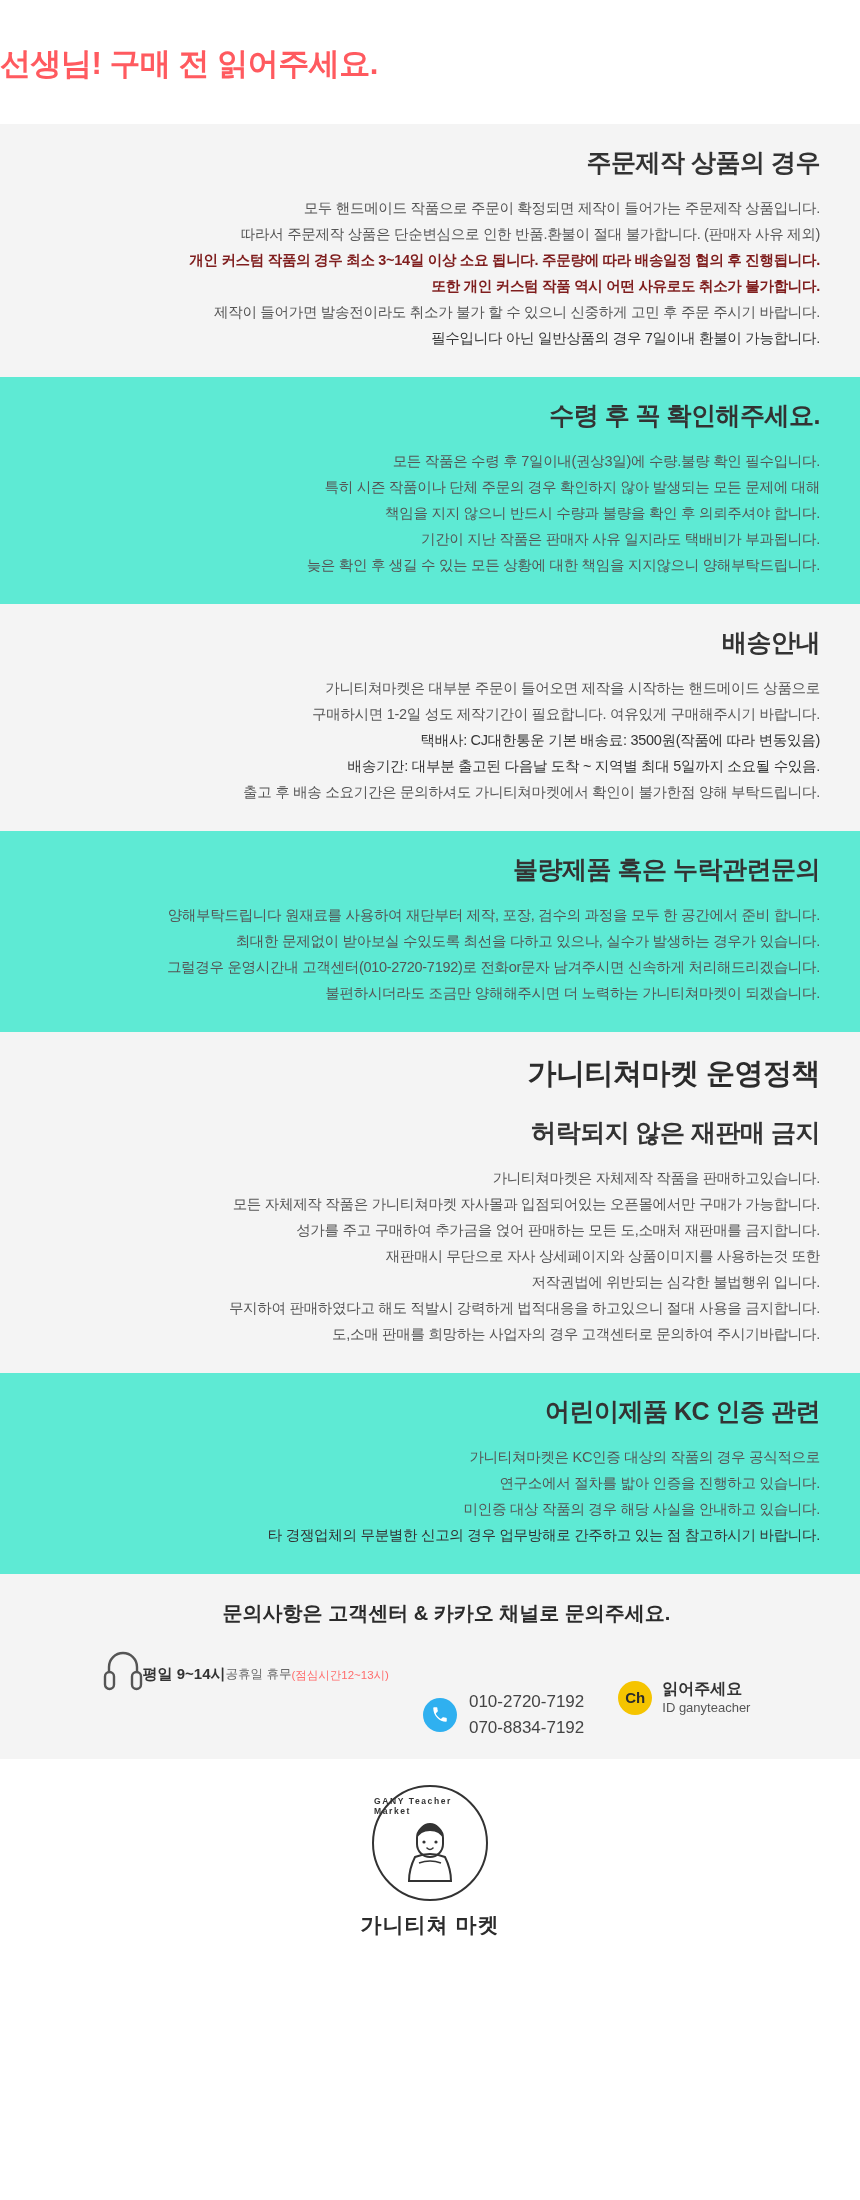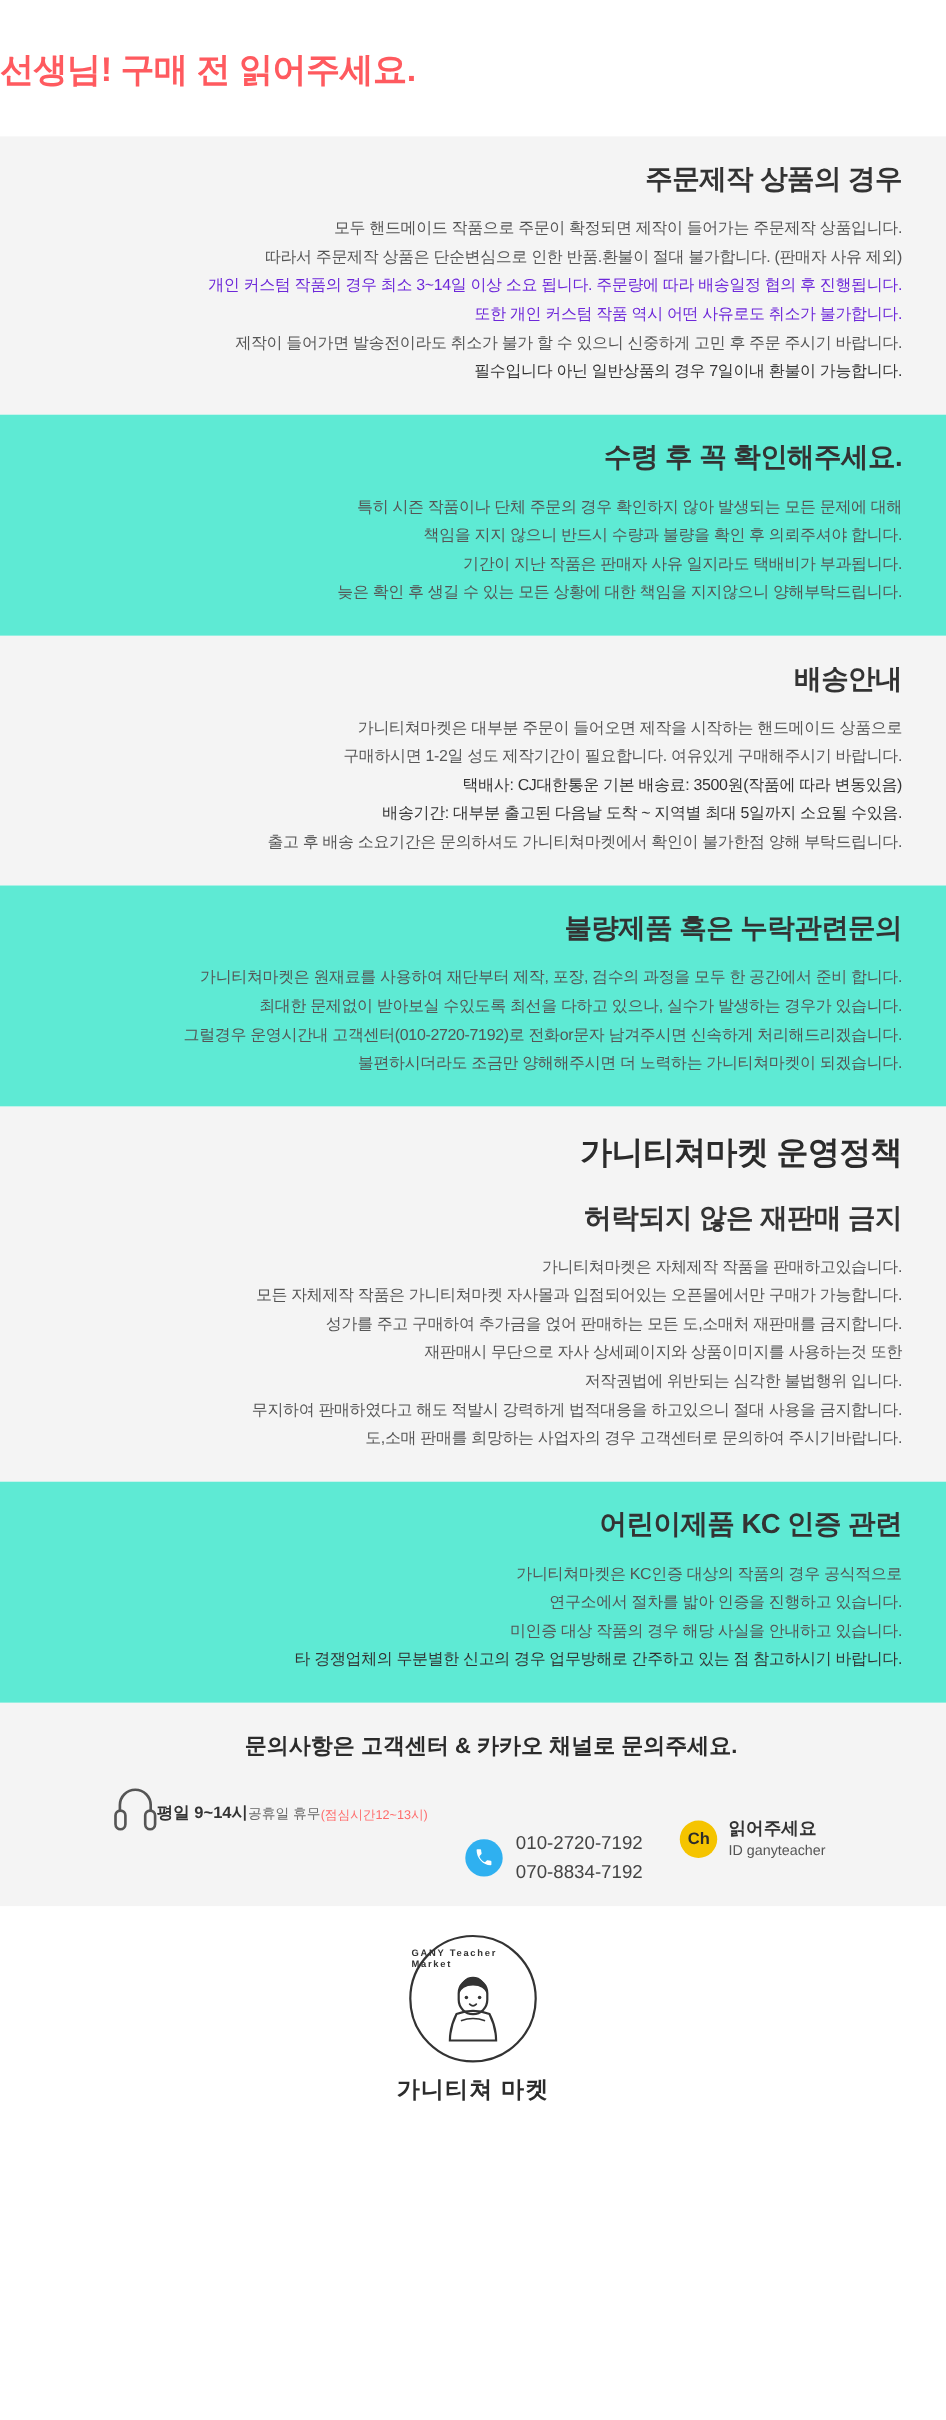--- a/index.html
+++ b/index.html
@@ -46,21 +46,21 @@
   .sec-title.big {
     font-size: 29px;
     color: #2b2b2b;
   }
   .line {
     font-size: 14.5px;
     line-height: 26px;
     color: #555555;
     letter-spacing: -0.3px;
   }
-  .line.red { color: #6d28d9; font-weight: normal; }
+  .line.red { color: #7f1d1d; font-weight: bold; }
   .line.dark { color: #333333; }
 
   
   .contact {
     background: #f4f4f4;
     padding: 26px 47px 18px 40px;
   }
   .contact-title {
     text-align: center;
     font-size: 20px;
@@ -176,38 +176,39 @@
     <div class="line">모두 핸드메이드 작품으로 주문이 확정되면 제작이 들어가는 주문제작 상품입니다.</div>
     <div class="line">따라서 주문제작 상품은 단순변심으로 인한 반품.환불이 절대 불가합니다. (판매자 사유 제외)</div>
     <div class="line red">개인 커스텀 작품의 경우 최소 3~14일 이상 소요 됩니다. 주문량에 따라 배송일정 협의 후 진행됩니다.</div>
     <div class="line red">또한 개인 커스텀 작품 역시 어떤 사유로도 취소가 불가합니다.</div>
     <div class="line">제작이 들어가면 발송전이라도 취소가 불가 할 수 있으니 신중하게 고민 후 주문 주시기 바랍니다.</div>
     <div class="line dark">필수입니다 아닌 일반상품의 경우 7일이내 환불이 가능합니다.</div>
   </div>
 
   <div class="section white">
     <div class="sec-title">수령 후 꼭 확인해주세요.</div>
+    <div class="line">모든 작품은 수령 후 7일이내(권상3일)에 수량.불량 확인 필수입니다.</div>
     <div class="line">특히 시즌 작품이나 단체 주문의 경우 확인하지 않아 발생되는 모든 문제에 대해</div>
     <div class="line">책임을 지지 않으니 반드시 수량과 불량을 확인 후 의뢰주셔야 합니다.</div>
     <div class="line">기간이 지난 작품은 판매자 사유 일지라도 택배비가 부과됩니다.</div>
     <div class="line">늦은 확인 후 생길 수 있는 모든 상황에 대한 책임을 지지않으니 양해부탁드립니다.</div>
   </div>
 
   <div class="section grey">
     <div class="sec-title">배송안내</div>
     <div class="line">가니티쳐마켓은 대부분 주문이 들어오면 제작을 시작하는 핸드메이드 상품으로</div>
     <div class="line">구매하시면 1-2일 성도 제작기간이 필요합니다. 여유있게 구매해주시기 바랍니다.</div>
     <div class="line dark">택배사: CJ대한통운 기본 배송료: 3500원(작품에 따라 변동있음)</div>
     <div class="line dark">배송기간: 대부분 출고된 다음날 도착 ~ 지역별 최대 5일까지 소요될 수있음.</div>
     <div class="line">출고 후 배송 소요기간은 문의하셔도 가니티쳐마켓에서 확인이 불가한점 양해 부탁드립니다.</div>
   </div>
 
   <div class="section white">
     <div class="sec-title">불량제품 혹은 누락관련문의</div>
-    <div class="line">가니티쳐마켓은 원재료를 사용하여 재단부터 제작, 포장, 검수의 과정을 모두 한 공간에서 준비 합니다.</div>
+    <div class="line">양해부탁드립니다 원재료를 사용하여 재단부터 제작, 포장, 검수의 과정을 모두 한 공간에서 준비 합니다.</div>
     <div class="line">최대한 문제없이 받아보실 수있도록 최선을 다하고 있으나, 실수가 발생하는 경우가 있습니다.</div>
     <div class="line">그럴경우 운영시간내 고객센터(010-2720-7192)로 전화or문자 남겨주시면 신속하게 처리해드리겠습니다.</div>
     <div class="line">불편하시더라도 조금만 양해해주시면 더 노력하는 가니티쳐마켓이 되겠습니다.</div>
   </div>
 
   <div class="section grey">
     <div class="sec-title big" style="margin-bottom:22px;">가니티쳐마켓 운영정책</div>
     <div class="sec-title">허락되지 않은 재판매 금지</div>
     <div class="line">가니티쳐마켓은 자체제작 작품을 판매하고있습니다.</div>
     <div class="line">모든 자체제작 작품은 가니티쳐마켓 자사몰과 입점되어있는 오픈몰에서만 구매가 가능합니다.</div>

